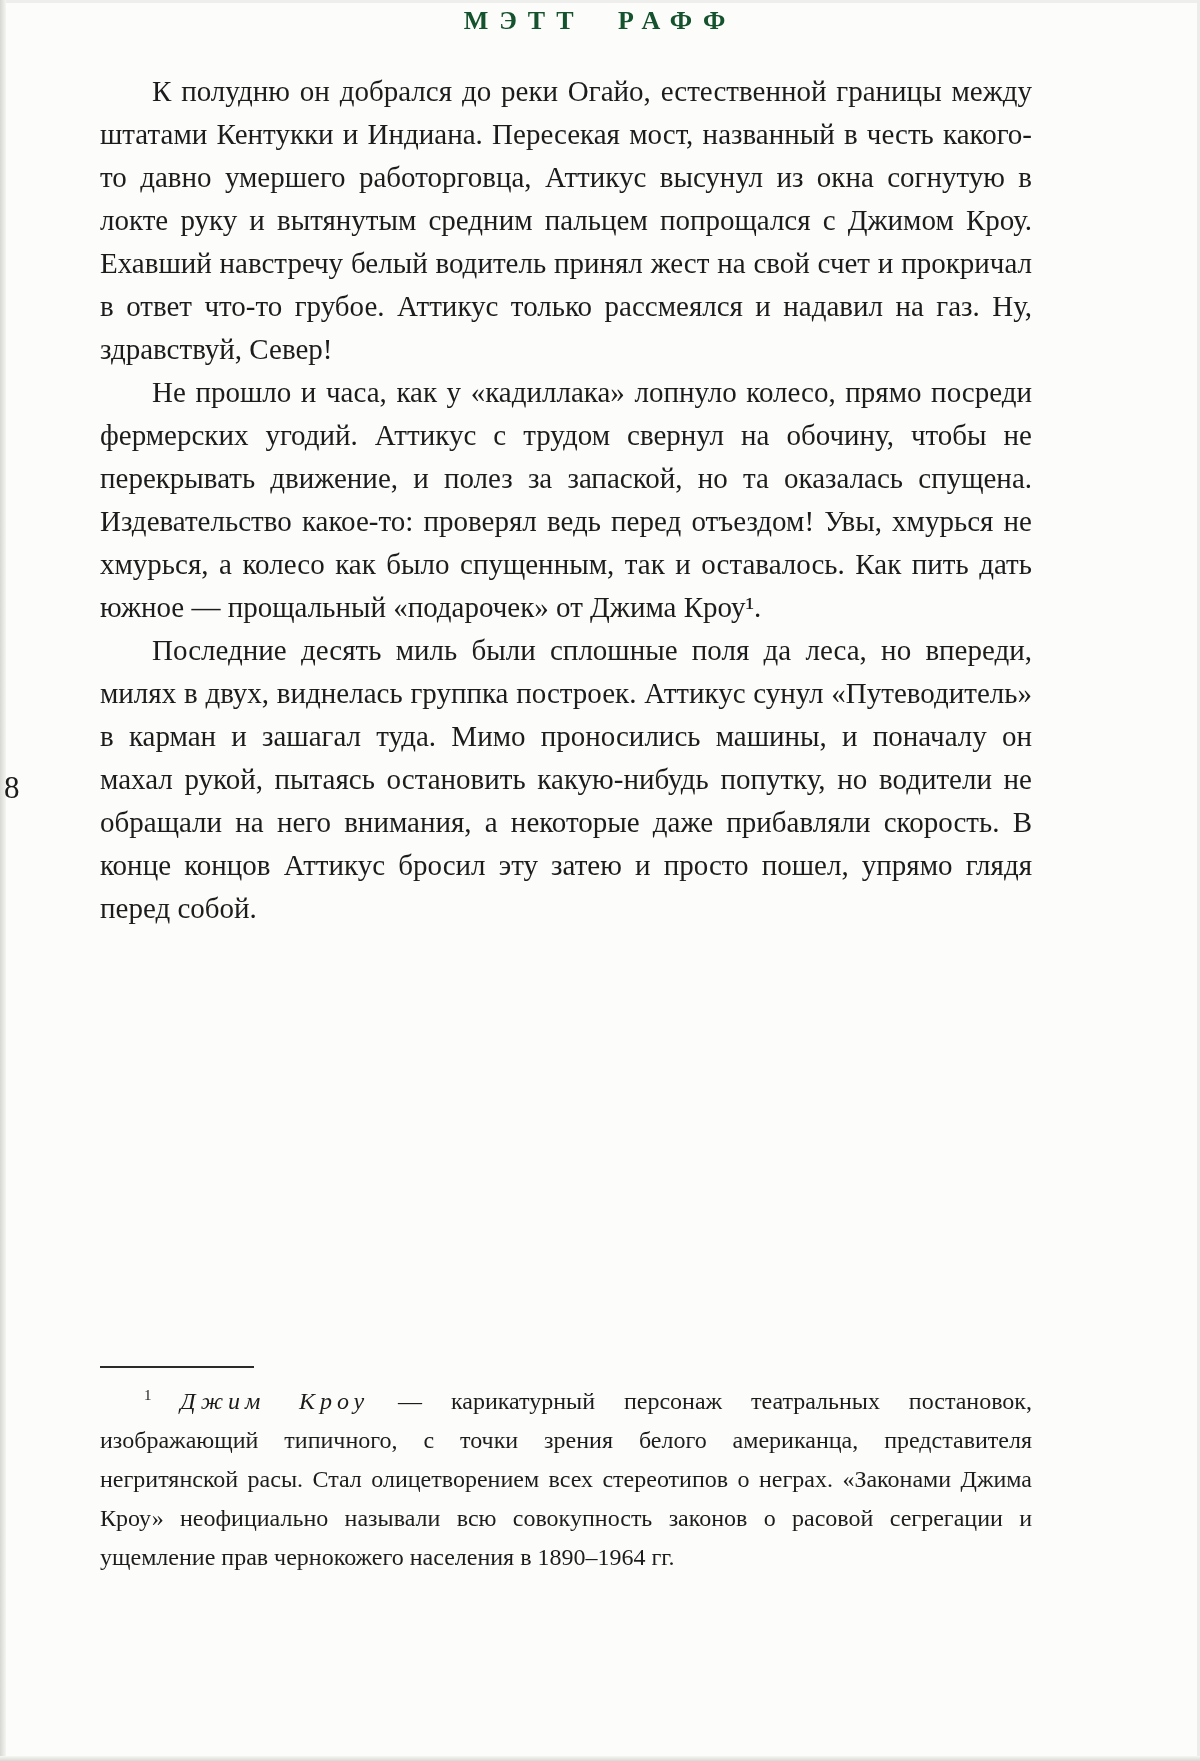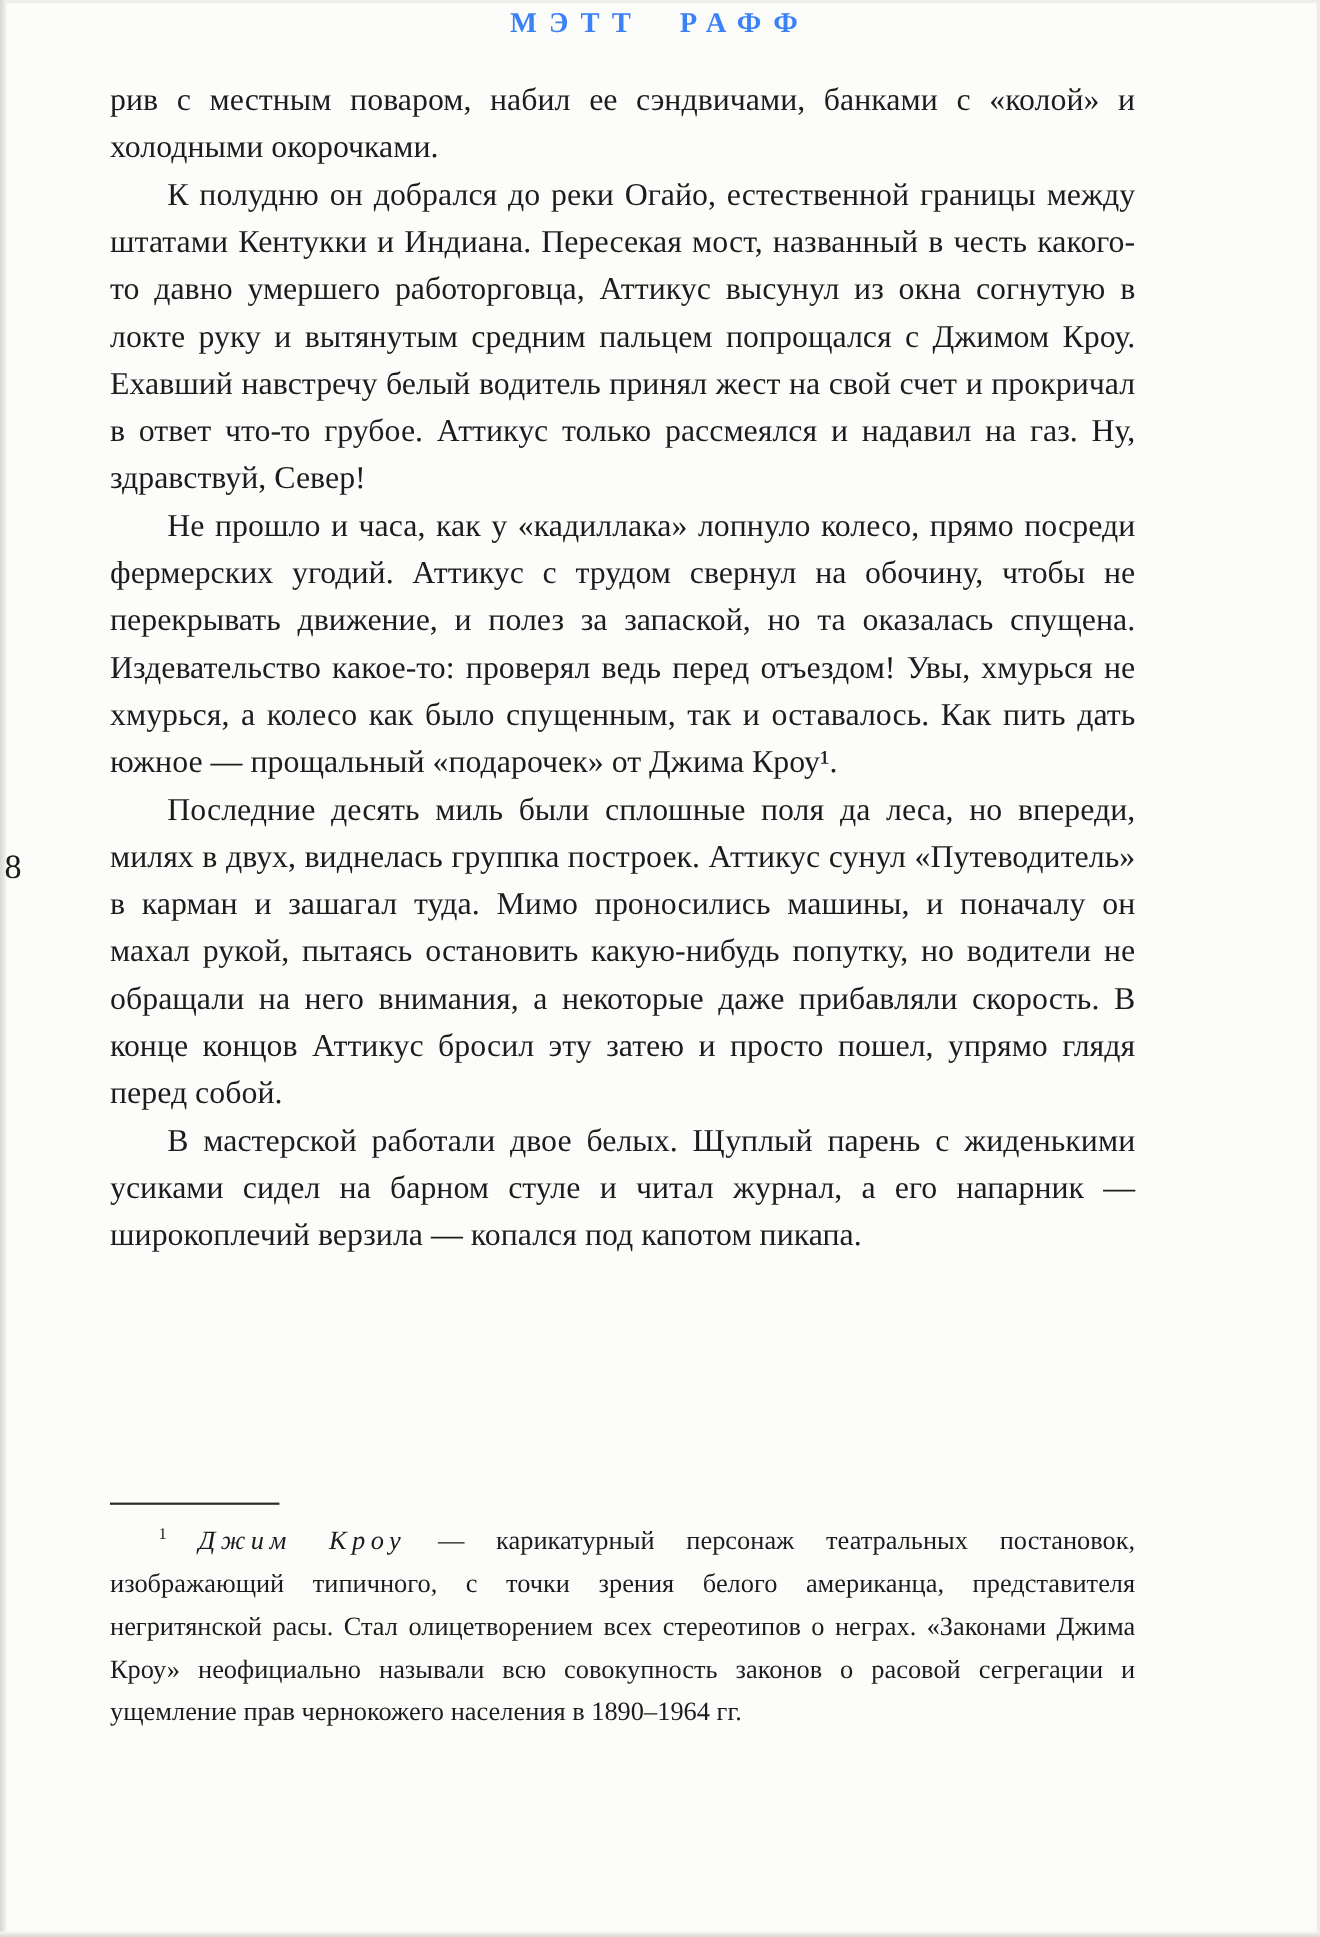--- a/index.html
+++ b/index.html
@@ -37,21 +37,21 @@
   .running-head {
     position: absolute;
     top: 6px;
     left: 0;
     width: 100%;
     text-align: center;
     font-size: 26px;
     font-weight: 700;
     letter-spacing: 11px;
     word-spacing: 16px;
-    color: #3b82f6;
+    color: #14532d;
   }
 
   .page-number {
     position: absolute;
     left: 4px;
     top: 770px;
     font-size: 31px;
     color: #1c1c1c;
   }
 
@@ -107,23 +107,21 @@
 <div class="edge-top"></div>
 <div class="edge-left"></div>
 <div class="edge-right"></div>
 <div class="edge-bottom"></div>
 
 <header class="running-head">МЭТТ РАФФ</header>
 
 <div class="page-number">8</div>
 
 <main class="body-text">
-    <p class="no-indent">рив с местным поваром, набил ее сэндвичами, банками с «колой» и холодными окорочками.</p>
     <p>К полудню он добрался до реки Огайо, естественной границы между штатами Кентукки и Индиана. Пересекая мост, названный в честь какого-то давно умершего работорговца, Аттикус высунул из окна согнутую в локте руку и вытянутым средним пальцем попрощался с Джимом Кроу. Ехавший навстречу белый водитель принял жест на свой счет и прокричал в ответ что-то грубое. Аттикус только рассмеялся и надавил на газ. Ну, здравствуй, Север!</p>
     <p>Не прошло и часа, как у «кадиллака» лопнуло колесо, прямо посреди фермерских угодий. Аттикус с трудом свернул на обочину, чтобы не перекрывать движение, и полез за запаской, но та оказалась спущена. Издевательство какое-то: проверял ведь перед отъездом! Увы, хмурься не хмурься, а колесо как было спущенным, так и оставалось. Как пить дать южное — прощальный «подарочек» от Джима Кроу¹.</p>
     <p>Последние десять миль были сплошные поля да леса, но впереди, милях в двух, виднелась группка построек. Аттикус сунул «Путеводитель» в карман и зашагал туда. Мимо проносились машины, и поначалу он махал рукой, пытаясь остановить какую-нибудь попутку, но водители не обращали на него внимания, а некоторые даже прибавляли скорость. В конце концов Аттикус бросил эту затею и просто пошел, упрямо глядя перед собой.</p>
-    <p>В мастерской работали двое белых. Щуплый парень с жиденькими усиками сидел на барном стуле и читал журнал, а его напарник — широкоплечий верзила — копался под капотом пикапа.</p>
   </main>
 
 <div class="footnote-block">
   <div class="footnote-rule"></div>
   <p class="footnote"><sup class="fn-marker">1</sup> <span class="fn-term">Джим Кроу</span> <span class="fn-text">— карикатурный персонаж театральных постановок, изображающий типичного, с точки зрения белого американца, представителя негритянской расы. Стал олицетворением всех стереотипов о неграх. «Законами Джима Кроу» неофициально называли всю совокупность законов о расовой сегрегации и ущемление прав чернокожего населения в 1890–1964 гг.</span></p>
 </div>
 
 </body></html>

